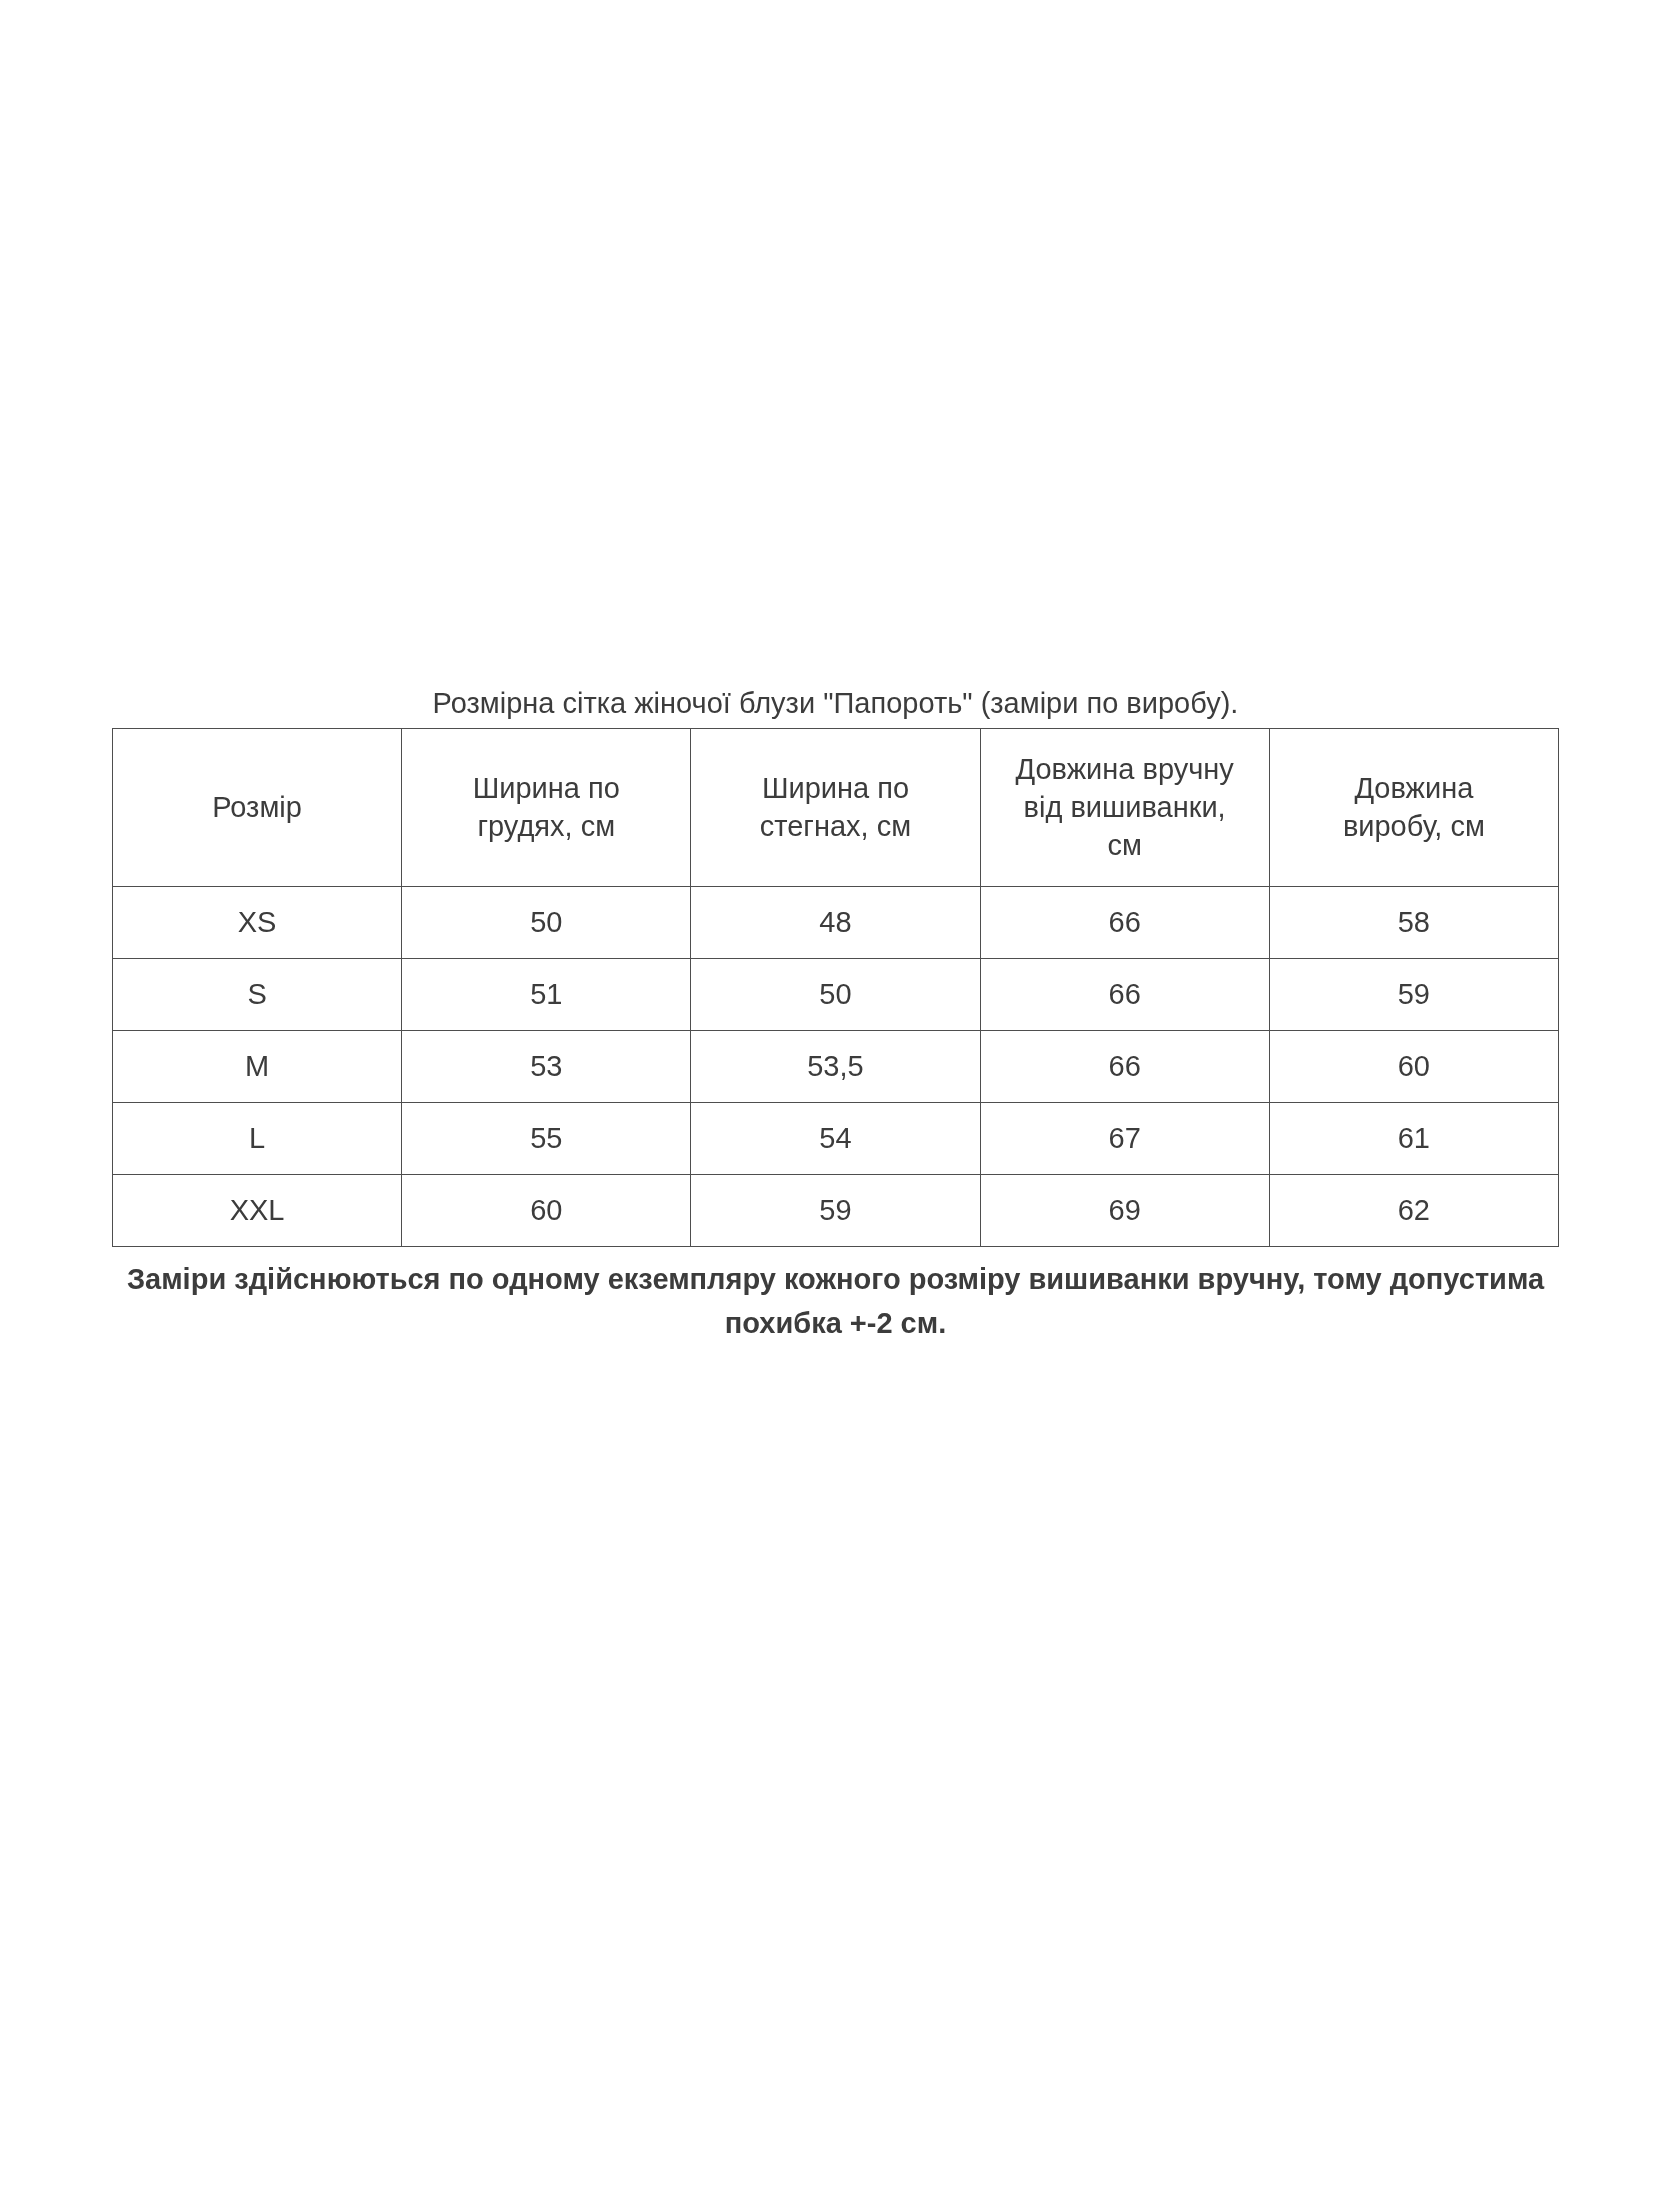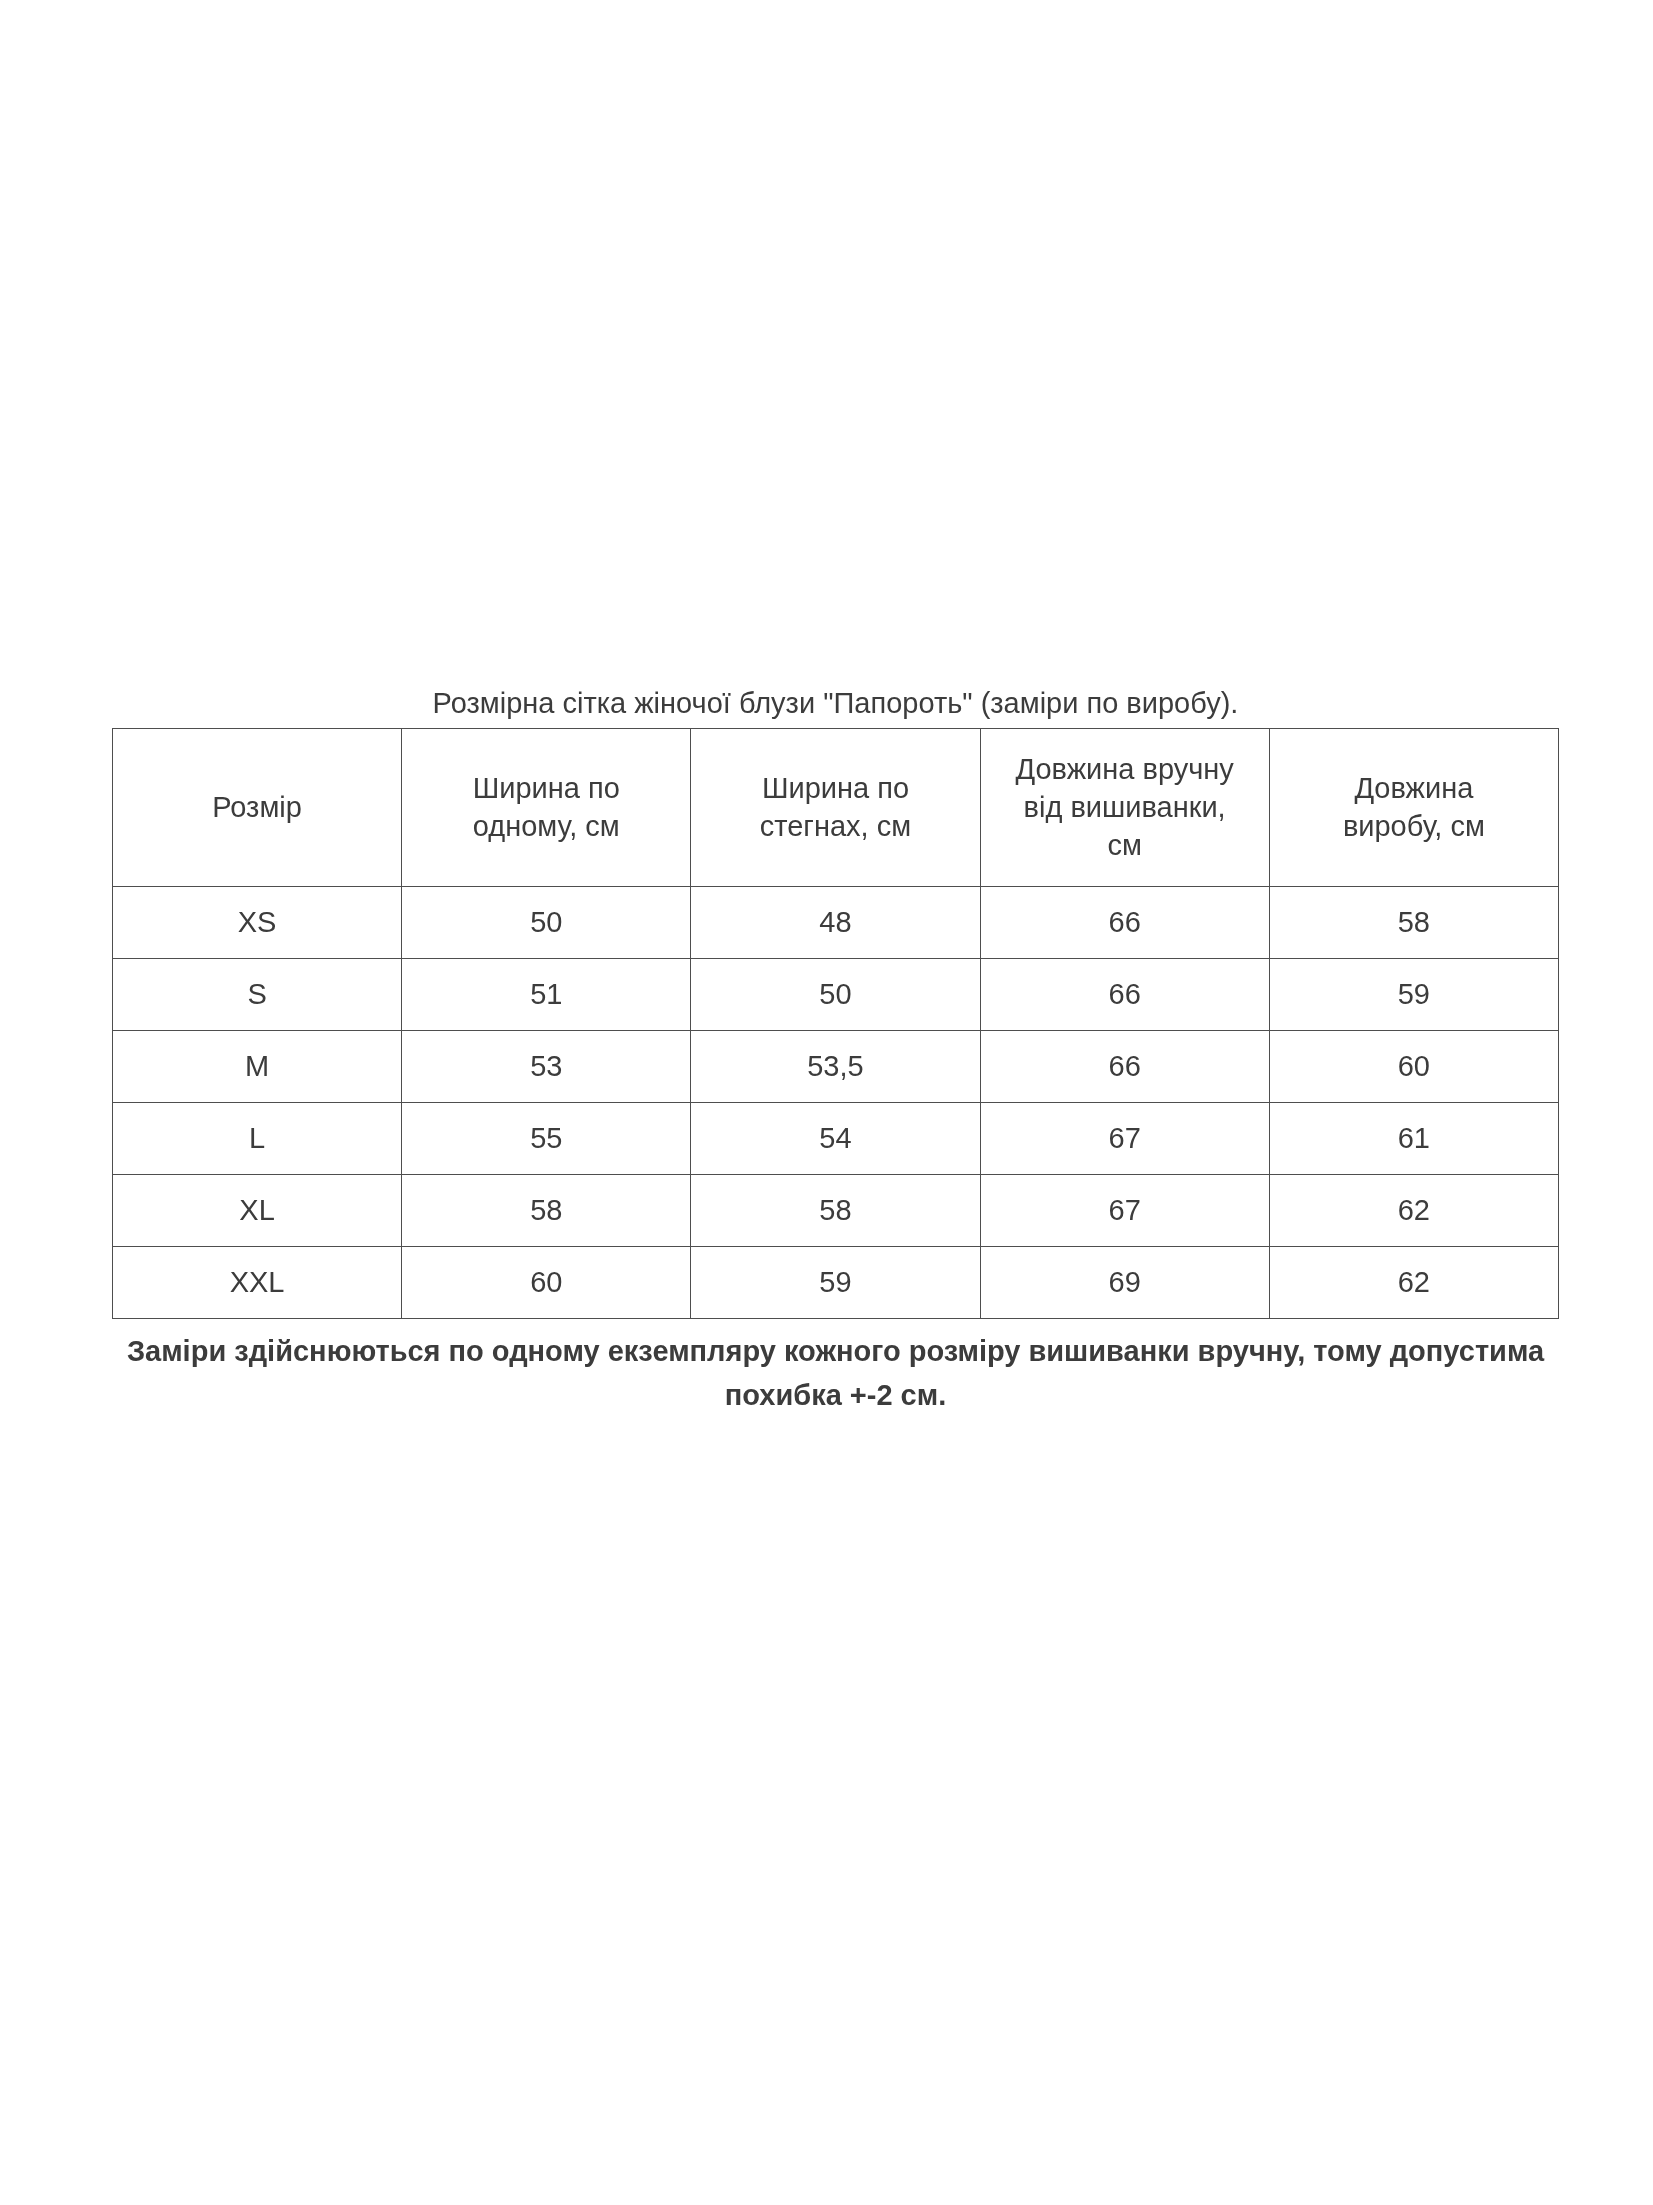--- a/index.html
+++ b/index.html
@@ -78,21 +78,21 @@
   <p class="title-line">Розмірна сітка жіночої блузи "Папороть" (заміри по виробу).</p>
 
   <table class="size-chart">
     <thead>
       <tr>
         <th>
           <span class="hline">Розмір</span>
         </th>
         <th>
           <span class="hline">Ширина по</span>
-          <span class="hline">одному, см</span>
+          <span class="hline">грудях, см</span>
         </th>
         <th>
           <span class="hline">Ширина по</span>
           <span class="hline">стегнах, см</span>
         </th>
         <th>
           <span class="hline">Довжина вручну</span>
           <span class="hline">від вишиванки,</span>
           <span class="hline">см</span>
         </th>
@@ -125,27 +125,20 @@
         <td>60</td>
       </tr>
       <tr>
         <td>L</td>
         <td>55</td>
         <td>54</td>
         <td>67</td>
         <td>61</td>
       </tr>
       <tr>
-        <td>XL</td>
-        <td>58</td>
-        <td>58</td>
-        <td>67</td>
-        <td>62</td>
-      </tr>
-      <tr>
         <td>XXL</td>
         <td>60</td>
         <td>59</td>
         <td>69</td>
         <td>62</td>
       </tr>
     </tbody>
   </table>
 
   <div class="note">

